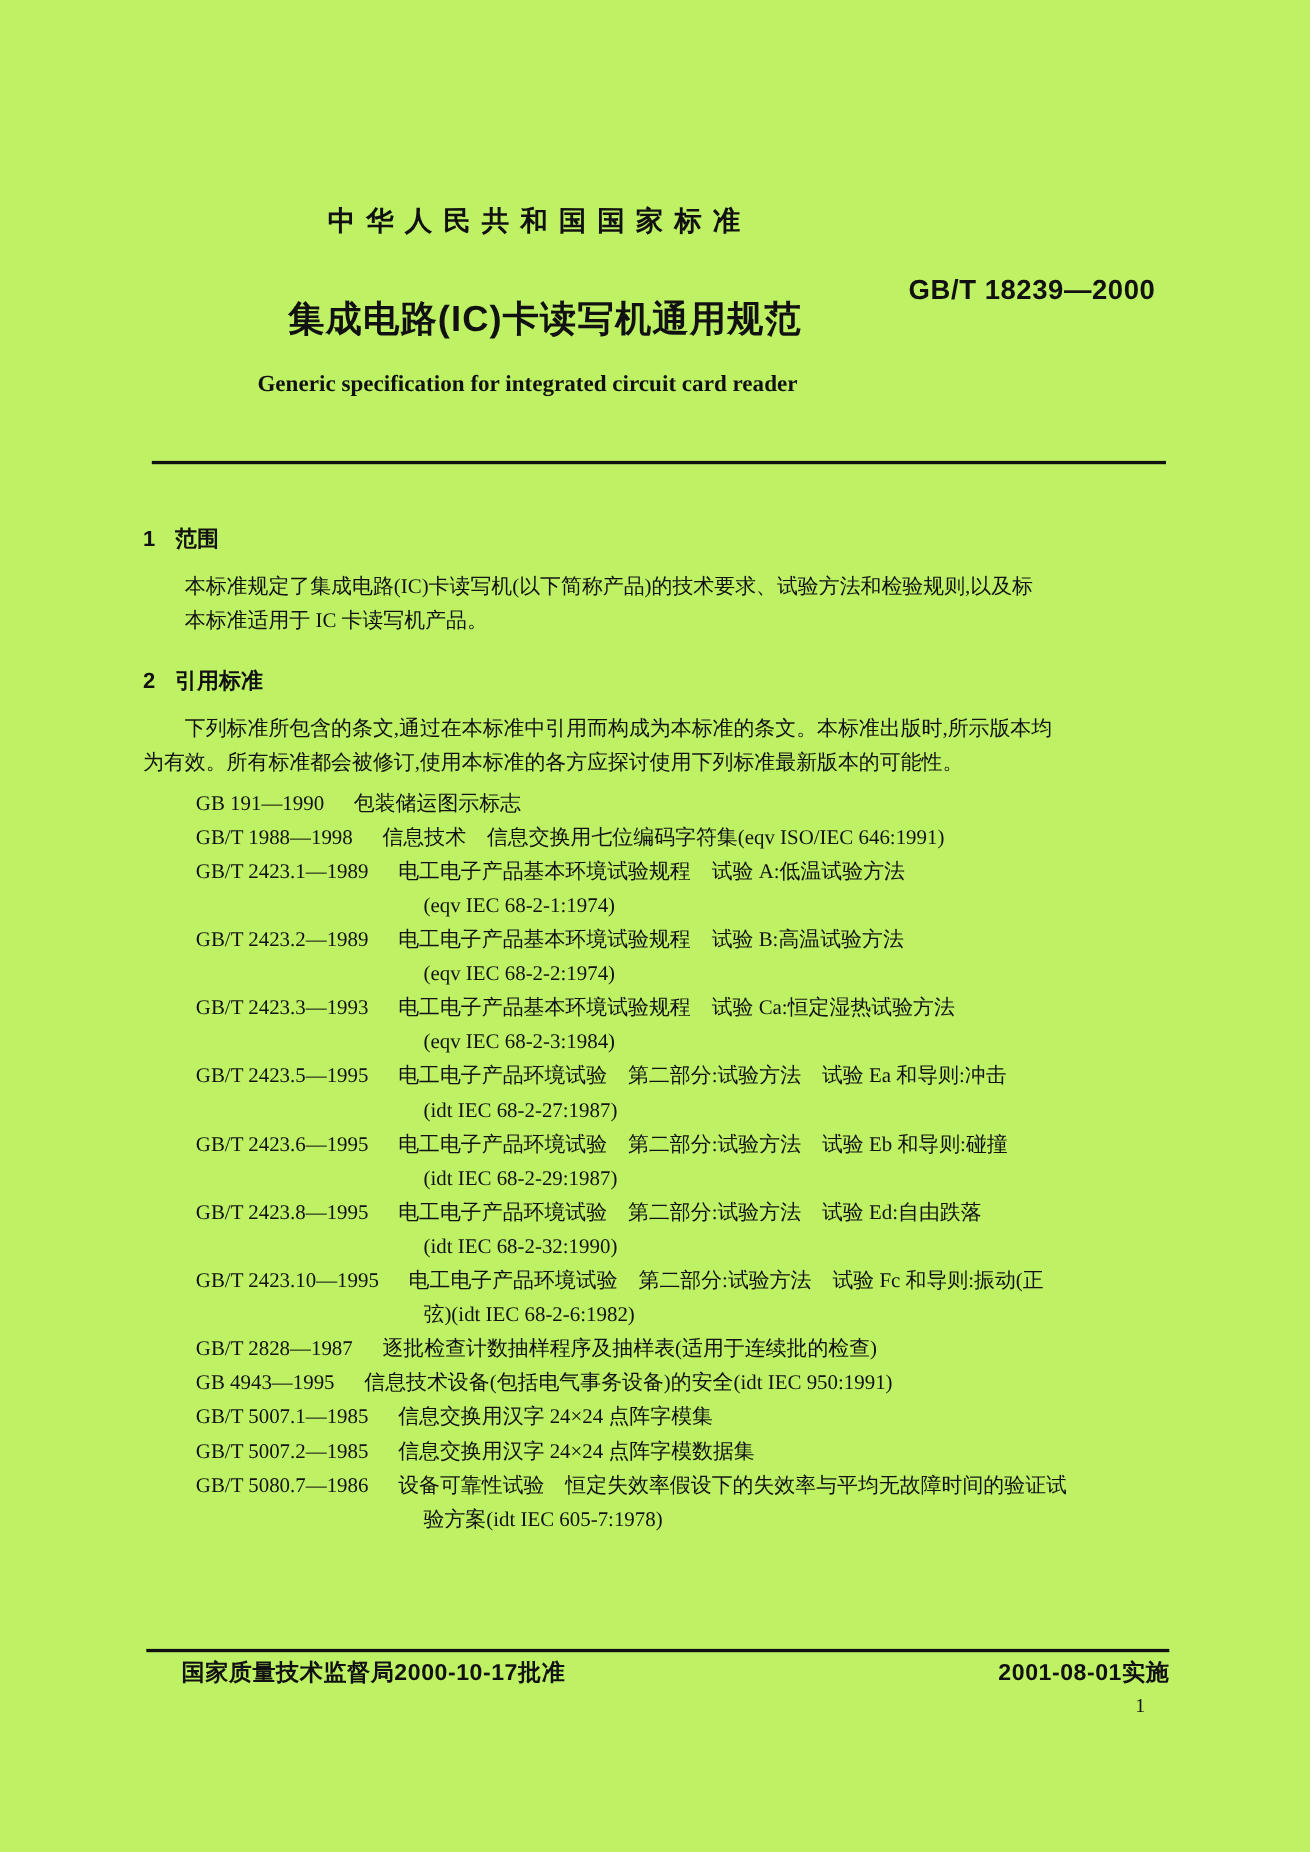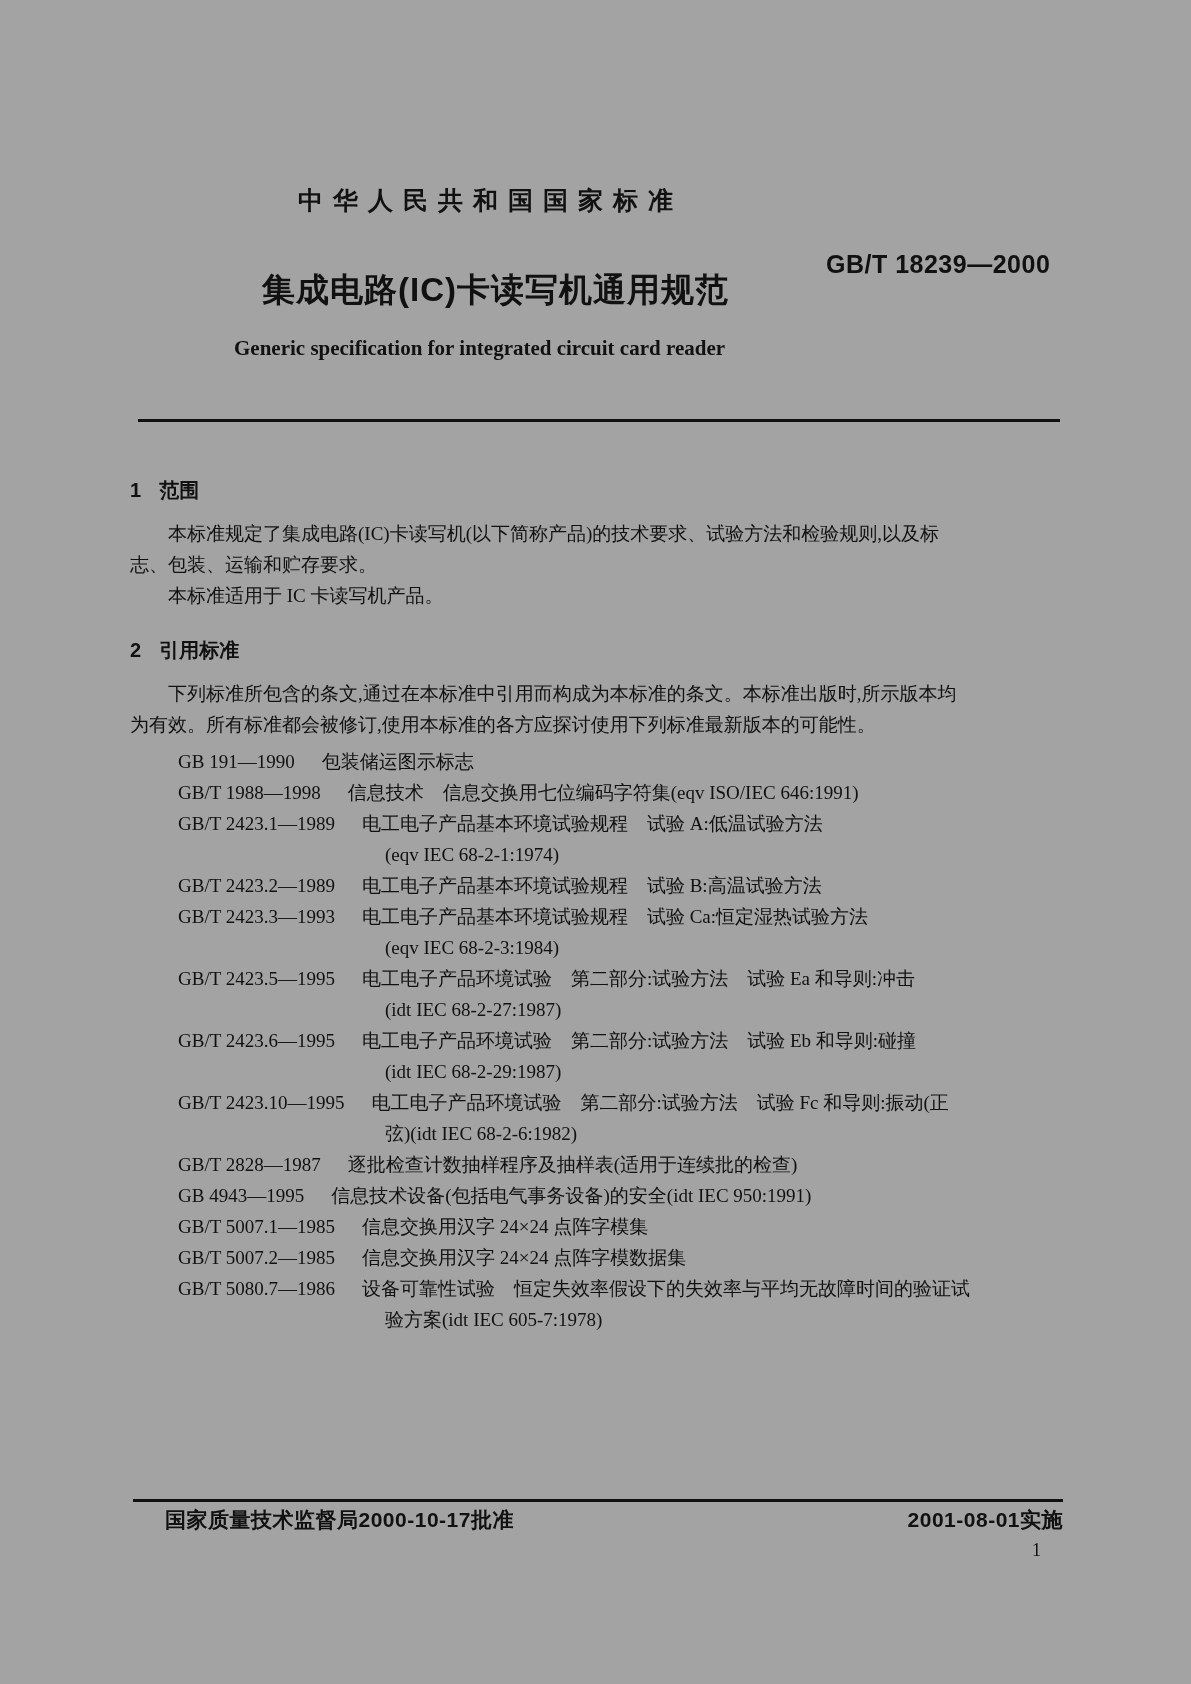--- a/index.html
+++ b/index.html
@@ -1,19 +1,19 @@
 <!DOCTYPE html>
 <html><head>
 <meta charset="utf-8">
 <style>
   html,body{margin:0;padding:0;background:#e8e8e8;}
   .page{
     position:relative;
     width:1191px;height:1684px;
-    background:#a3a3a3;
+    background:#bef264;
     font-family:"Liberation Serif","DejaVu Serif",serif;
     color:#111;
     overflow:hidden;
   }
   .national-title{
     position:absolute;left:298px;top:184px;
     font-family:"Liberation Sans","DejaVu Sans",sans-serif;
     font-weight:bold;font-size:25px;letter-spacing:10px;
     white-space:nowrap;
   }
@@ -90,21 +90,20 @@
   <div class="en-title">Generic specification for integrated circuit card reader</div>
   <div class="top-rule"></div>
 
   <div class="doc-body">
 
     <div class="sec-heading">
       <span class="sec-num">1</span><span class="sec-label">范围</span>
     </div>
     <div class="para">
       <div class="line indent">本标准规定了集成电路(IC)卡读写机(以下简称产品)的技术要求、试验方法和检验规则,以及标</div>
-      <div class="line">志、包装、运输和贮存要求。</div>
       <div class="line indent">本标准适用于 IC 卡读写机产品。</div>
     </div>
 
     <div class="sec-heading second">
       <span class="sec-num">2</span><span class="sec-label">引用标准</span>
     </div>
     <div class="para">
       <div class="line indent">下列标准所包含的条文,通过在本标准中引用而构成为本标准的条文。本标准出版时,所示版本均</div>
       <div class="line">为有效。所有标准都会被修订,使用本标准的各方应探讨使用下列标准最新版本的可能性。</div>
     </div>
@@ -121,37 +120,42 @@
 
 
 
       <div class="ref-item">
         <div class="ref-main"><span class="ref-code">GB/T 2423.1—1989</span><span class="ref-title">电工电子产品基本环境试验规程　试验 A:低温试验方法</span></div>
         <div class="ref-cont">(eqv IEC 68-2-1:1974)</div>
       </div>
 
       <div class="ref-item">
         <div class="ref-main"><span class="ref-code">GB/T 2423.2—1989</span><span class="ref-title">电工电子产品基本环境试验规程　试验 B:高温试验方法</span></div>
+        <div class="ref-cont">(eqv IEC 68-2-2:1974)</div>
       </div>
 
       <div class="ref-item">
         <div class="ref-main"><span class="ref-code">GB/T 2423.3—1993</span><span class="ref-title">电工电子产品基本环境试验规程　试验 Ca:恒定湿热试验方法</span></div>
         <div class="ref-cont">(eqv IEC 68-2-3:1984)</div>
       </div>
 
       <div class="ref-item">
         <div class="ref-main"><span class="ref-code">GB/T 2423.5—1995</span><span class="ref-title">电工电子产品环境试验　第二部分:试验方法　试验 Ea 和导则:冲击</span></div>
         <div class="ref-cont">(idt IEC 68-2-27:1987)</div>
       </div>
 
       <div class="ref-item">
         <div class="ref-main"><span class="ref-code">GB/T 2423.6—1995</span><span class="ref-title">电工电子产品环境试验　第二部分:试验方法　试验 Eb 和导则:碰撞</span></div>
         <div class="ref-cont">(idt IEC 68-2-29:1987)</div>
       </div>
 
+      <div class="ref-item">
+        <div class="ref-main"><span class="ref-code">GB/T 2423.8—1995</span><span class="ref-title">电工电子产品环境试验　第二部分:试验方法　试验 Ed:自由跌落</span></div>
+        <div class="ref-cont">(idt IEC 68-2-32:1990)</div>
+      </div>
 
       <div class="ref-item">
         <div class="ref-main"><span class="ref-code">GB/T 2423.10—1995</span><span class="ref-title">电工电子产品环境试验　第二部分:试验方法　试验 Fc 和导则:振动(正</span></div>
         <div class="ref-cont">弦)(idt IEC 68-2-6:1982)</div>
       </div>
 
       <div class="ref-item">
         <div class="ref-main"><span class="ref-code">GB/T 2828—1987</span><span class="ref-title">逐批检查计数抽样程序及抽样表(适用于连续批的检查)</span></div>
       </div>
 

